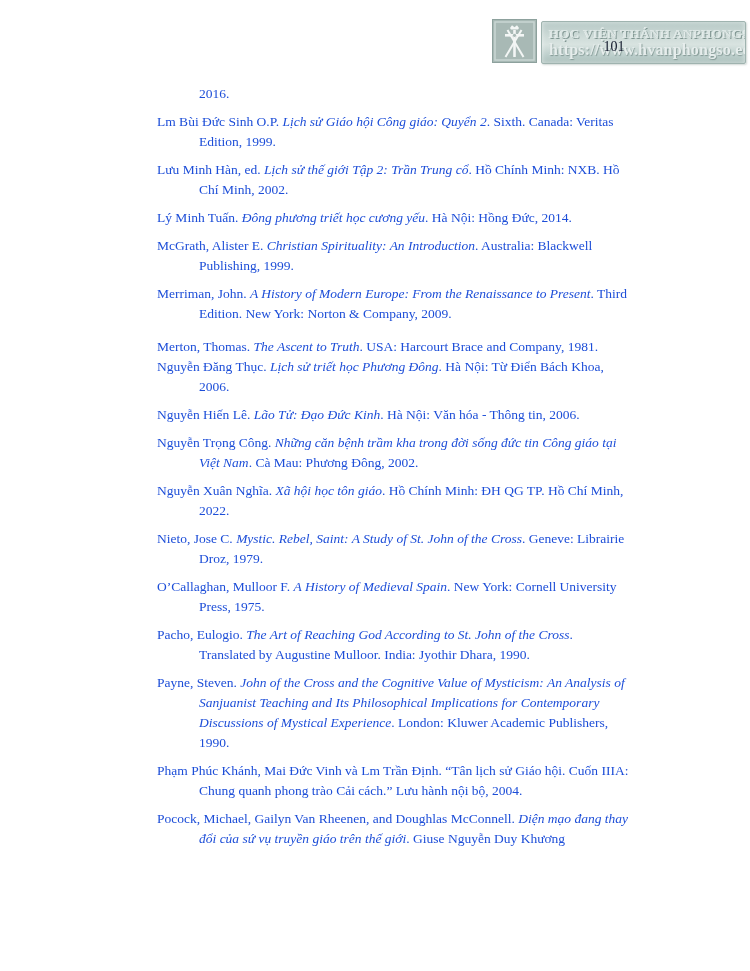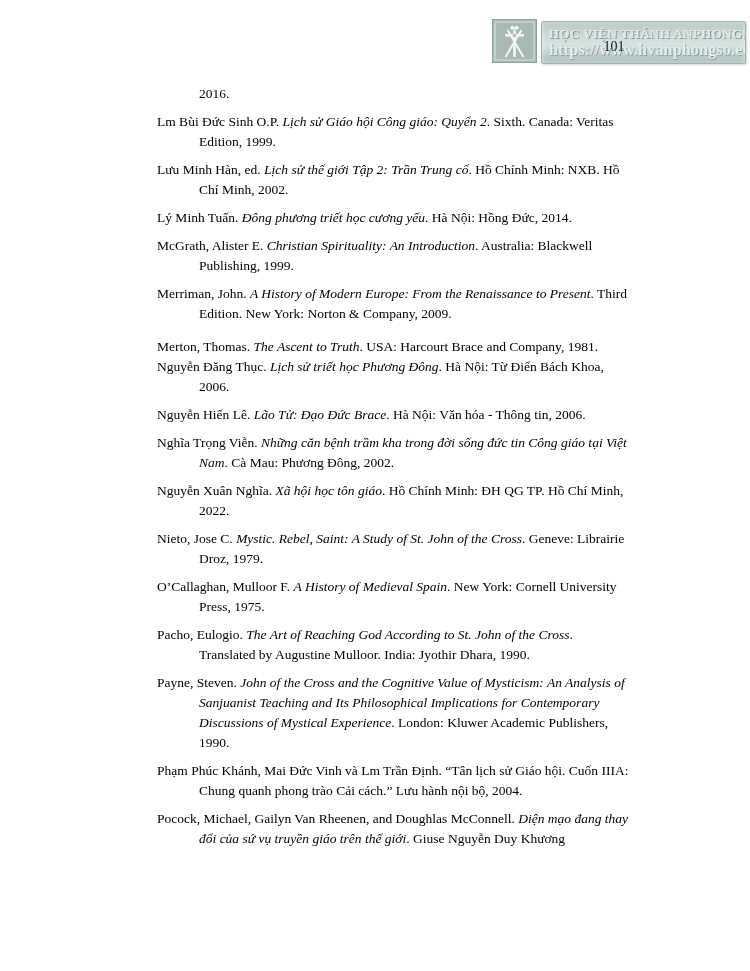--- a/index.html
+++ b/index.html
@@ -36,21 +36,21 @@
     text-shadow:0.8px 0.8px 1px #849995;
   }
   .page-number{
     position:absolute;left:598px;top:39px;width:32px;z-index:5;
     text-align:center;font-size:14px;color:#0f172a;
   }
 
   
   .content{
     position:absolute;left:157px;top:84px;width:474px;
-    font-size:13.5px;line-height:20px;color:#000000;
+    font-size:13.5px;line-height:20px;color:#1d4ed8;
     text-align:left;
   }
   .entry{
     margin:0 0 8px 0;
     padding-left:42px;
     text-indent:-42px;
   }
   .entry.continuation{text-indent:0;}
   .entry.tight{margin-bottom:0;margin-top:13px;}
   .run-italic{font-style:italic;}
@@ -87,22 +87,22 @@
 
   <div class="content" id="bib-content">
       <p class="entry continuation"><span class="run-roman">2016.</span></p>
       <p class="entry"><span class="run-roman">Lm Bùi Đức Sinh O.P. </span><span class="run-italic">Lịch sử Giáo hội Công giáo: Quyển 2</span><span class="run-roman">. Sixth. Canada: Veritas Edition, 1999.</span></p>
       <p class="entry"><span class="run-roman">Lưu Minh Hàn, ed. </span><span class="run-italic">Lịch sử thế giới Tập 2: Trần Trung cổ</span><span class="run-roman">. Hồ Chính Minh: NXB. Hồ Chí Minh, 2002.</span></p>
       <p class="entry"><span class="run-roman">Lý Minh Tuấn. </span><span class="run-italic">Đông phương triết học cương yếu</span><span class="run-roman">. Hà Nội: Hồng Đức, 2014.</span></p>
       <p class="entry"><span class="run-roman">McGrath, Alister E. </span><span class="run-italic">Christian Spirituality: An Introduction</span><span class="run-roman">. Australia: Blackwell Publishing, 1999.</span></p>
       <p class="entry"><span class="run-roman">Merriman, John. </span><span class="run-italic">A History of Modern Europe: From the Renaissance to Present</span><span class="run-roman">. Third Edition. New York: Norton &amp; Company, 2009.</span></p>
       <p class="entry tight"><span class="run-roman">Merton, Thomas. </span><span class="run-italic">The Ascent to Truth</span><span class="run-roman">. USA: Harcourt Brace and Company, 1981.</span></p>
       <p class="entry"><span class="run-roman">Nguyễn Đăng Thục. </span><span class="run-italic">Lịch sử triết học Phương Đông</span><span class="run-roman">. Hà Nội: Từ Điển Bách Khoa, 2006.</span></p>
-      <p class="entry"><span class="run-roman">Nguyễn Hiến Lê. </span><span class="run-italic">Lão Tử: Đạo Đức Brace</span><span class="run-roman">. Hà Nội: Văn hóa - Thông tin, 2006.</span></p>
-      <p class="entry"><span class="run-roman">Nghĩa Trọng Viễn. </span><span class="run-italic">Những căn bệnh trầm kha trong đời sống đức tin Công giáo tại Việt Nam</span><span class="run-roman">. Cà Mau: Phương Đông, 2002.</span></p>
+      <p class="entry"><span class="run-roman">Nguyễn Hiến Lê. </span><span class="run-italic">Lão Tử: Đạo Đức Kinh</span><span class="run-roman">. Hà Nội: Văn hóa - Thông tin, 2006.</span></p>
+      <p class="entry"><span class="run-roman">Nguyễn Trọng Công. </span><span class="run-italic">Những căn bệnh trầm kha trong đời sống đức tin Công giáo tại Việt Nam</span><span class="run-roman">. Cà Mau: Phương Đông, 2002.</span></p>
       <p class="entry"><span class="run-roman">Nguyễn Xuân Nghĩa. </span><span class="run-italic">Xã hội học tôn giáo</span><span class="run-roman">. Hồ Chính Minh: ĐH QG TP. Hồ Chí Minh, 2022.</span></p>
       <p class="entry"><span class="run-roman">Nieto, Jose C. </span><span class="run-italic">Mystic. Rebel, Saint: A Study of St. John of the Cross</span><span class="run-roman">. Geneve: Librairie Droz, 1979.</span></p>
       <p class="entry"><span class="run-roman">O’Callaghan, Mulloor F. </span><span class="run-italic">A History of Medieval Spain</span><span class="run-roman">. New York: Cornell University Press, 1975.</span></p>
       <p class="entry"><span class="run-roman">Pacho, Eulogio. </span><span class="run-italic">The Art of Reaching God According to St. John of the Cross</span><span class="run-roman">. Translated by Augustine Mulloor. India: Jyothir Dhara, 1990.</span></p>
       <p class="entry"><span class="run-roman">Payne, Steven. </span><span class="run-italic">John of the Cross and the Cognitive Value of Mysticism: An Analysis of Sanjuanist Teaching and Its Philosophical Implications for Contemporary Discussions of Mystical Experience</span><span class="run-roman">. London: Kluwer Academic Publishers, 1990.</span></p>
       <p class="entry"><span class="run-roman">Phạm Phúc Khánh, Mai Đức Vinh và Lm Trần Định. “Tân lịch sử Giáo hội. Cuốn IIIA: Chung quanh phong trào Cải cách.” Lưu hành nội bộ, 2004.</span></p>
       <p class="entry"><span class="run-roman">Pocock, Michael, Gailyn Van Rheenen, and Doughlas McConnell. </span><span class="run-italic">Diện mạo đang thay đổi của sứ vụ truyền giáo trên thế giới</span><span class="run-roman">. Giuse Nguyễn Duy Khương</span></p>
     </div>
 
 </div>

